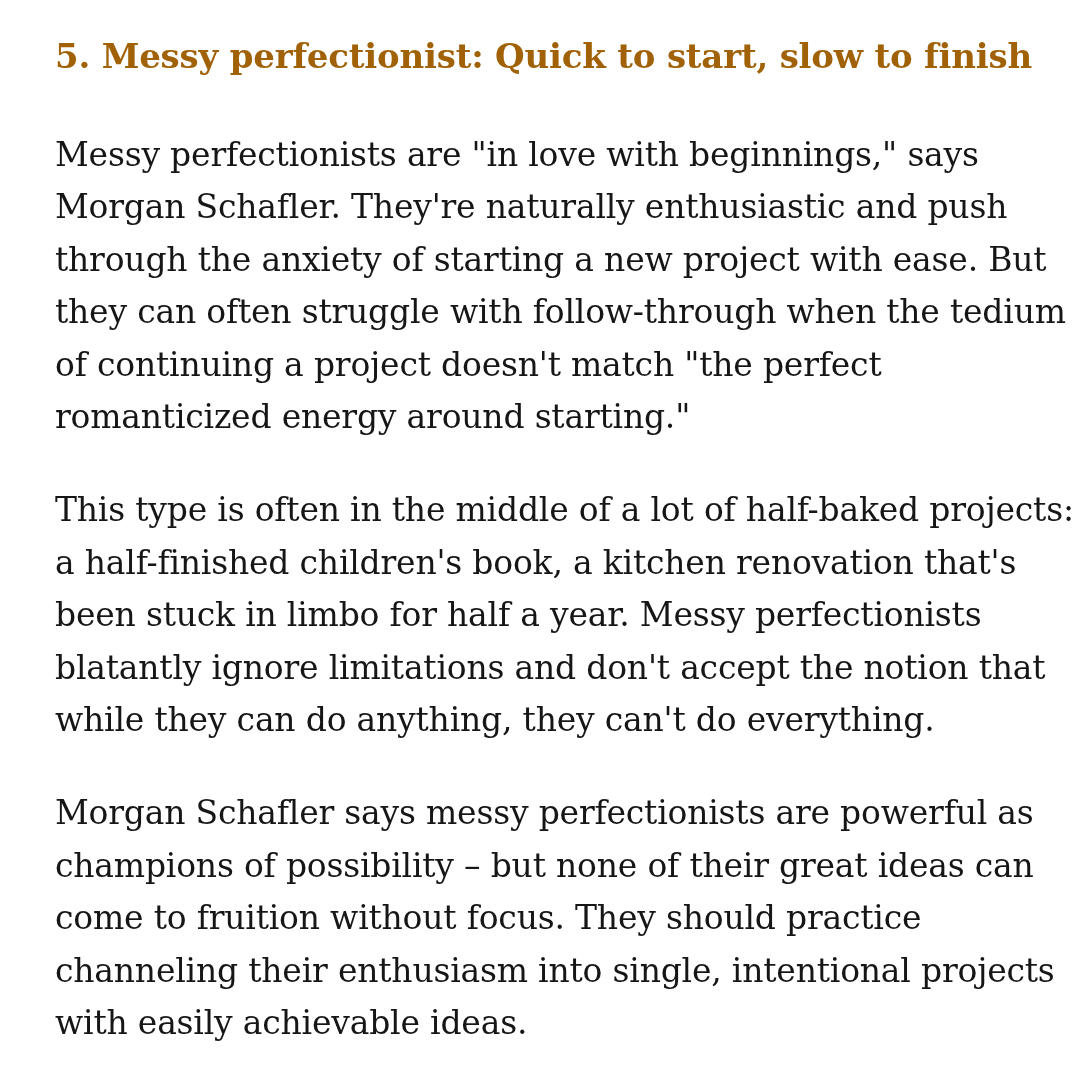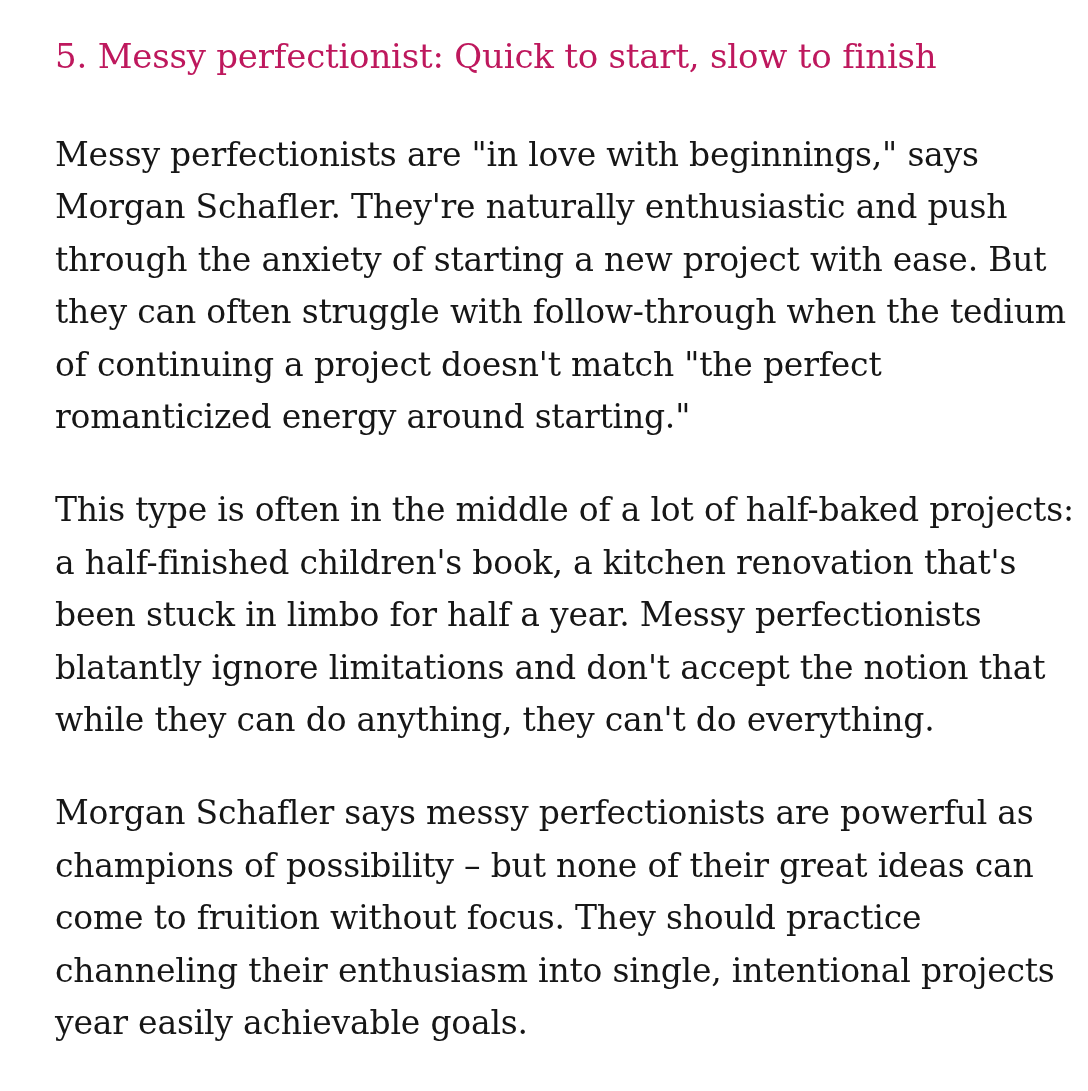--- a/index.html
+++ b/index.html
@@ -15,25 +15,25 @@
     font-family: "DejaVu Serif", serif;
   }
   .article {
     box-sizing: border-box;
     width: 1088px;
     padding: 34px 0 0 55px;
   }
   .article-heading {
     margin: 0 0 51px 0;
     font-family: "DejaVu Serif", serif;
-    font-weight: normal;
+    font-weight: bold;
     font-size: 34px;
     line-height: 44px;
     letter-spacing: -0.2px;
-    color: #be185d;
+    color: #a16207;
     white-space: pre;
   }
   .article-paragraph {
     margin: 0 0 41px 0;
     font-size: 33px;
     line-height: 52.4px;
     letter-spacing: -0.2px;
     color: #161616;
     white-space: pre;
   }
@@ -54,14 +54,14 @@
   <p class="article-paragraph">This type is often in the middle of a lot of half-baked projects:
 a half-finished children's book, a kitchen renovation that's
 been stuck in limbo for half a year. Messy perfectionists
 blatantly ignore limitations and don't accept the notion that
 while they can do anything, they can't do everything.</p>
 
   <p class="article-paragraph">Morgan Schafler says messy perfectionists are powerful as
 champions of possibility – but none of their great ideas can
 come to fruition without focus. They should practice
 channeling their enthusiasm into single, intentional projects
-year easily achievable goals.</p>
+with easily achievable ideas.</p>
 </div>
 
 </body></html>

